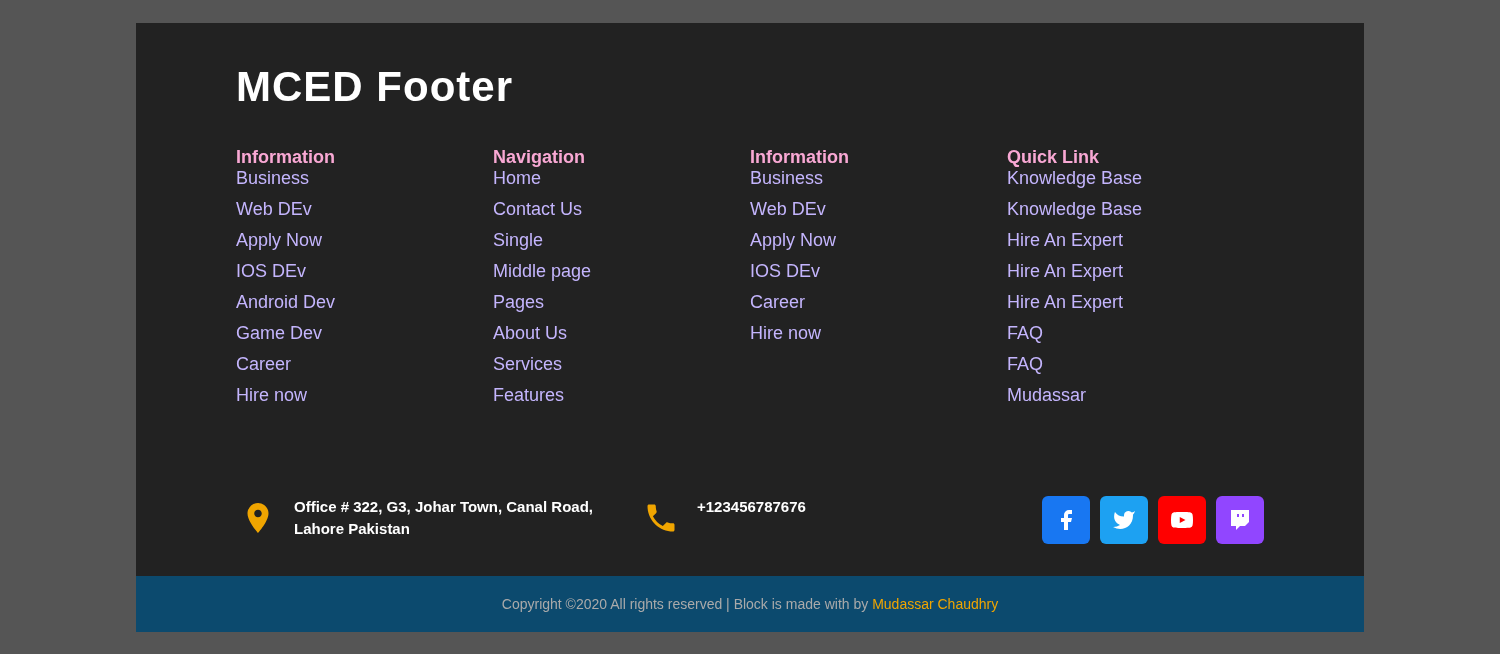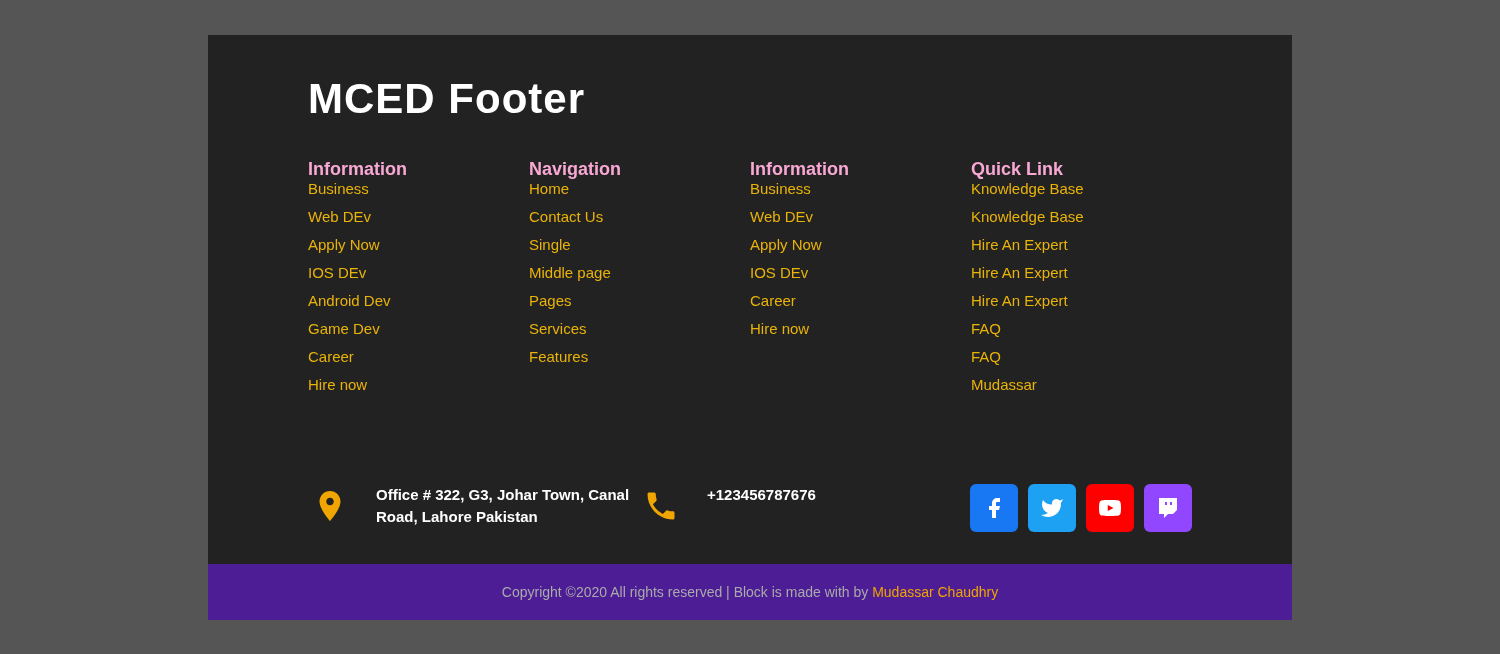--- a/index.html
+++ b/index.html
@@ -6,21 +6,21 @@
     body {
       background: #555;
       display: flex;
       justify-content: center;
       align-items: center;
       min-height: 100vh;
       font-family: Arial, sans-serif;
     }
     .footer-wrapper {
       background: #222222;
-      width: 1084px;
+      width: 1228px;
       padding: 40px 100px 0 100px;
       color: #fff;
     }
     .footer-title {
       font-size: 42px;
       font-weight: 900;
       color: #fff;
       margin-bottom: 36px;
       font-family: Arial Black, Arial, sans-serif;
       letter-spacing: 1px;
@@ -39,36 +39,36 @@
       font-weight: 700;
       color: #f9a8d4;
     }
     .col-links {
       list-style: none;
     }
     .col-links li {
       margin-bottom: 10px;
     }
     .col-links li a {
-      color: #eab308;
+      color: #c4b5fd;
       text-decoration: none;
-      font-size: 15px;
+      font-size: 18px;
       transition: color 0.2s;
     }
     .footer-contact-row {
       display: flex;
       align-items: flex-start;
       justify-content: space-between;
       padding: 32px 0 32px 0;
       border-top: none;
     }
     .contact-block {
       display: flex;
       align-items: flex-start;
-      gap: 24px;
+      gap: 14px;
       flex: 1;
     }
     .contact-icon {
       width: 44px;
       height: 44px;
       flex-shrink: 0;
       display: flex;
       align-items: center;
       justify-content: center;
     }
@@ -99,21 +99,21 @@
     .social-btn svg {
       width: 24px;
       height: 24px;
       fill: #fff;
     }
     .social-facebook { background: #1877f2; }
     .social-twitter { background: #1da1f2; }
     .social-youtube { background: #ff0000; }
     .social-twitch { background: #9146ff; }
     .footer-copyright {
-      background: #4c1d95;
+      background: #0c4a6e;
       text-align: center;
       padding: 20px 0;
       color: #aaa;
       font-size: 14px;
       margin: 0 -100px;
     }
     .footer-copyright a {
       color: #f0a500;
       text-decoration: none;
     }
@@ -144,20 +144,21 @@
     </div>
 
     <div class="footer-col">
       <div class="col-heading">Navigation</div>
       <ul class="col-links">
         <li><a href="#">Home</a></li>
         <li><a href="#">Contact Us</a></li>
         <li><a href="#">Single</a></li>
         <li><a href="#">Middle page</a></li>
         <li><a href="#">Pages</a></li>
+        <li><a href="#">About Us</a></li>
         <li><a href="#">Services</a></li>
         <li><a href="#">Features</a></li>
       </ul>
     </div>
 
     <div class="footer-col">
       <div class="col-heading">Information</div>
       <ul class="col-links">
         <li><a href="#">Business</a></li>
         <li><a href="#">Web DEv</a></li>

